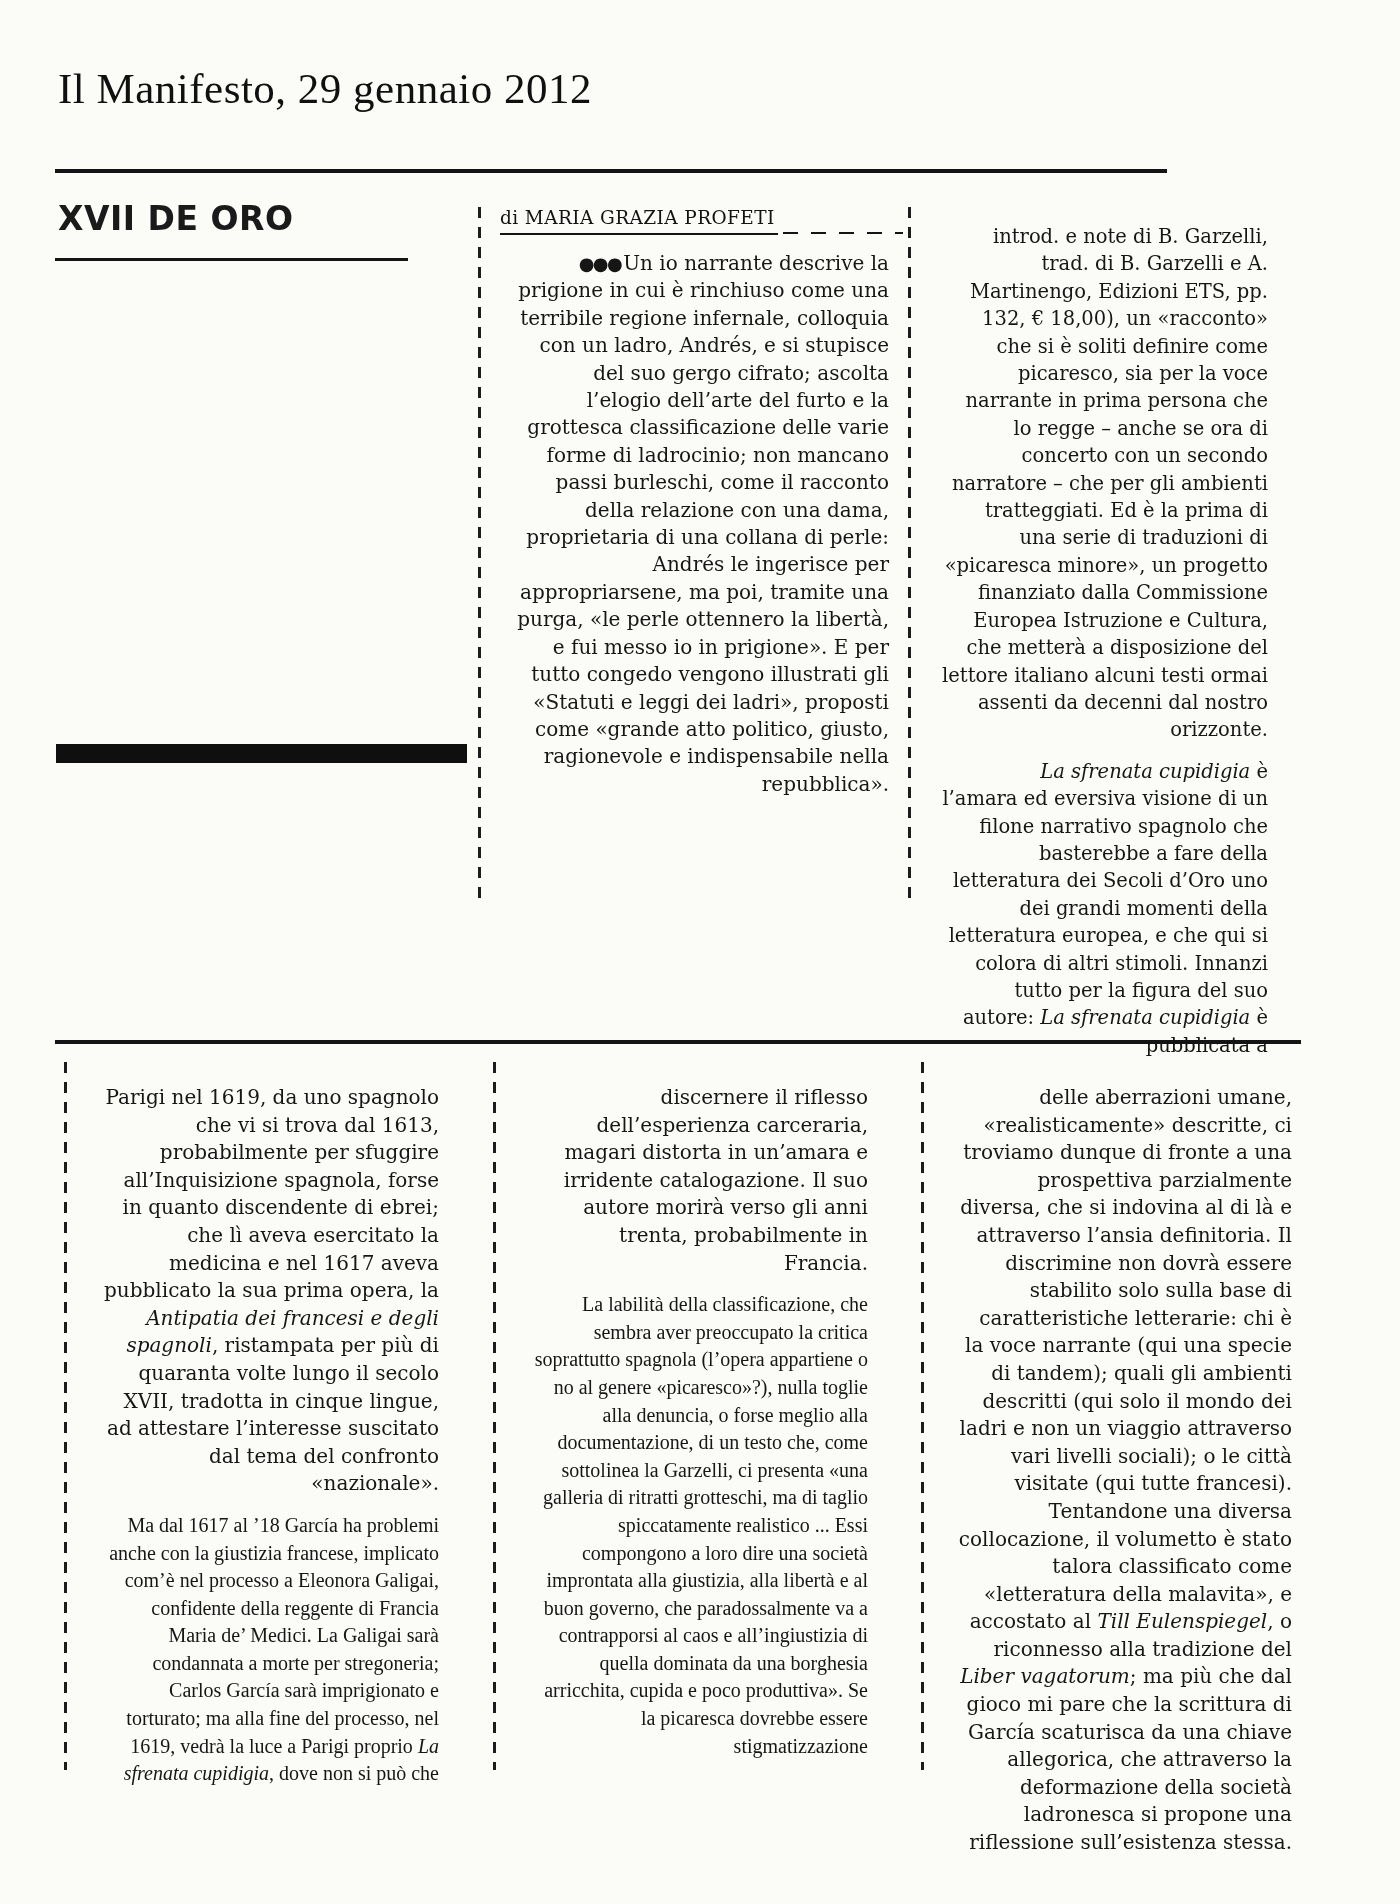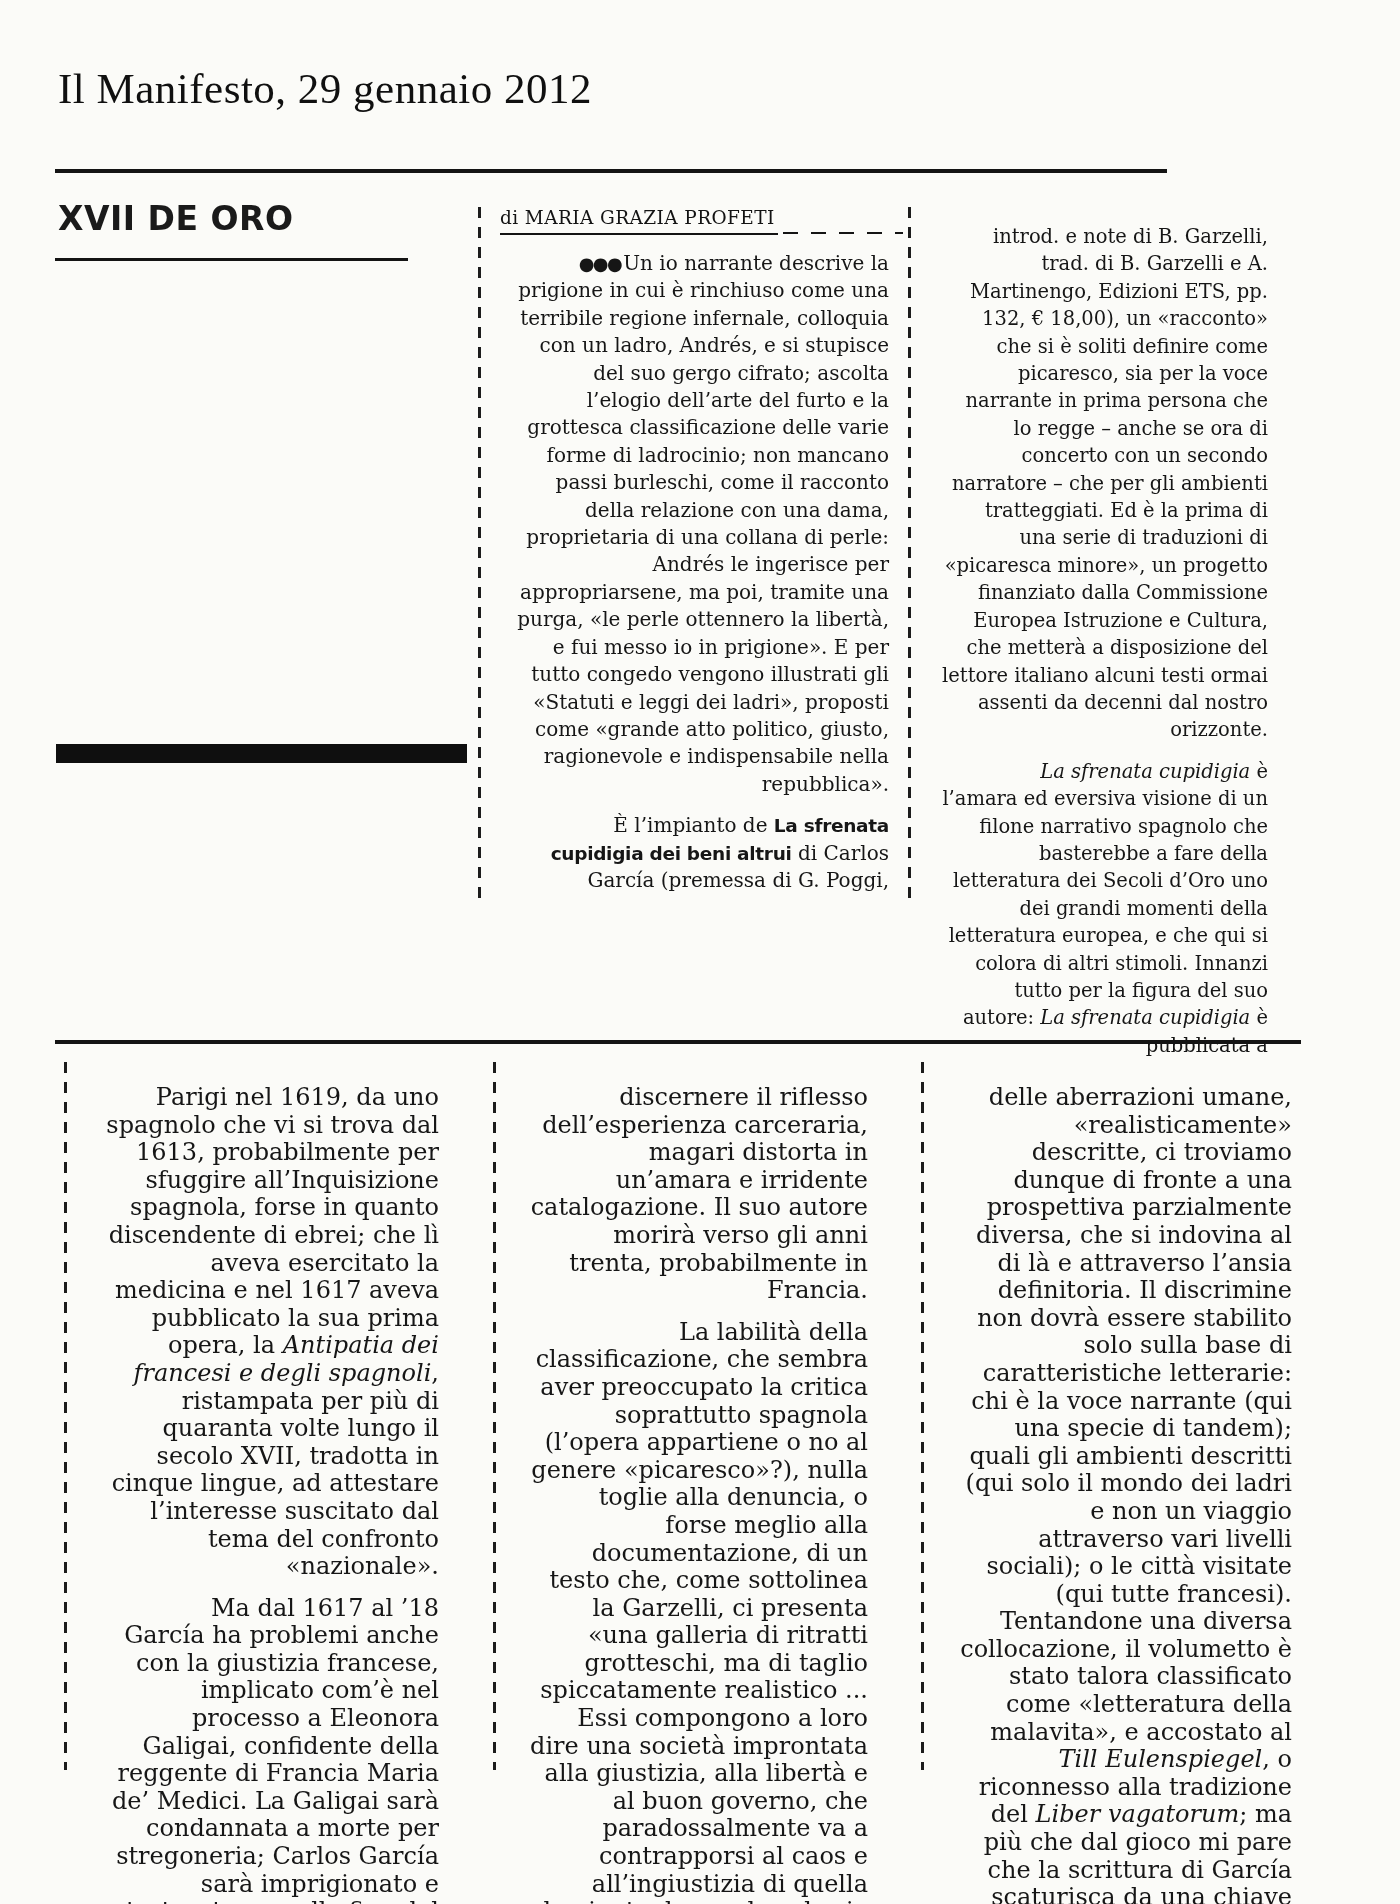--- a/index.html
+++ b/index.html
@@ -64,22 +64,22 @@
   .indent{text-indent:19px;}
   .bullets{font-size:18px;letter-spacing:-1.5px;margin-right:2px;}
   .lead-bold{
     font-family:"DejaVu Sans",sans-serif;font-weight:bold;
     font-size:18.5px;letter-spacing:-0.3px;
   }
   .bcol{position:absolute;top:1070px;width:366px;}
   .bcol-1{left:87px;}
   .bcol-2{left:516px;}
   .bcol-3{left:944px;width:362px;}
-  .bcol p{font-size:24px;line-height:27.6px;}
-  .bcol .indent{text-indent:23px;}
+  .bcol p{font-size:20px;line-height:27.6px;}
+  .bcol .indent{text-indent:23px;font-family:Liberation Serif, serif;}
   i{font-style:italic;}
 </style>
 </head>
 <body>
 
 <div class="page">
 
   <h1 class="masthead">Il Manifesto, 29 gennaio 2012</h1>
   <div class="rule rule-top"></div>
 
@@ -91,21 +91,20 @@
   <div class="vdash vdash-1"></div>
   <div class="vdash vdash-2"></div>
 
   <div class="col col-mid">
     <div class="byline-row">
       <span class="byline-text">di MARIA GRAZIA PROFETI</span>
       <span class="byline-dashes"></span>
     </div>
     <div class="body">
       <p><span class="bullets">●●●</span><span>Un io narrante descrive la prigione in cui è rinchiuso come una terribile regione infernale, colloquia con un ladro, Andrés, e si stupisce del suo gergo cifrato; ascolta l’elogio dell’arte del furto e la grottesca classificazione delle varie forme di ladrocinio; non mancano passi burleschi, come il racconto della relazione con una dama, proprietaria di una collana di perle: Andrés le ingerisce per appropriarsene, ma poi, tramite una purga, «le perle ottennero la libertà, e fui messo io in prigione». E per tutto congedo vengono illustrati gli «Statuti e leggi dei ladri», proposti come «grande atto politico, giusto, ragionevole e indispensabile nella repubblica».</span></p>
-      <p class="indent"><span>È l’impianto de </span><span class="lead-bold">La sfrenata cupidigia dei beni altrui</span><span> di Carlos García (premessa di G. Poggi,</span></p>
     </div>
   </div>
 
   <div class="col col-right">
     <div class="body" style="margin-top:0;">
       <p><span>introd. e note di B. Garzelli, trad. di B. Garzelli e A. Martinengo, Edizioni ETS, pp. 132, € 18,00), un «racconto» che si è soliti definire come picaresco, sia per la voce narrante in prima persona che lo regge – anche se ora di concerto con un secondo narratore – che per gli ambienti tratteggiati. Ed è la prima di una serie di traduzioni di «picaresca minore», un progetto finanziato dalla Commissione Europea Istruzione e Cultura, che metterà a disposizione del lettore italiano alcuni testi ormai assenti da decenni dal nostro orizzonte.</span></p>
       <p class="indent"><i>La sfrenata cupidigia</i><span> è l’amara ed eversiva visione di un filone narrativo spagnolo che basterebbe a fare della letteratura dei Secoli d’Oro uno dei grandi momenti della letteratura europea, e che qui si colora di altri stimoli. Innanzi tutto per la figura del suo autore: </span><i>La sfrenata cupidigia</i><span> è pubblicata a</span></p>
     </div>
   </div>
 

